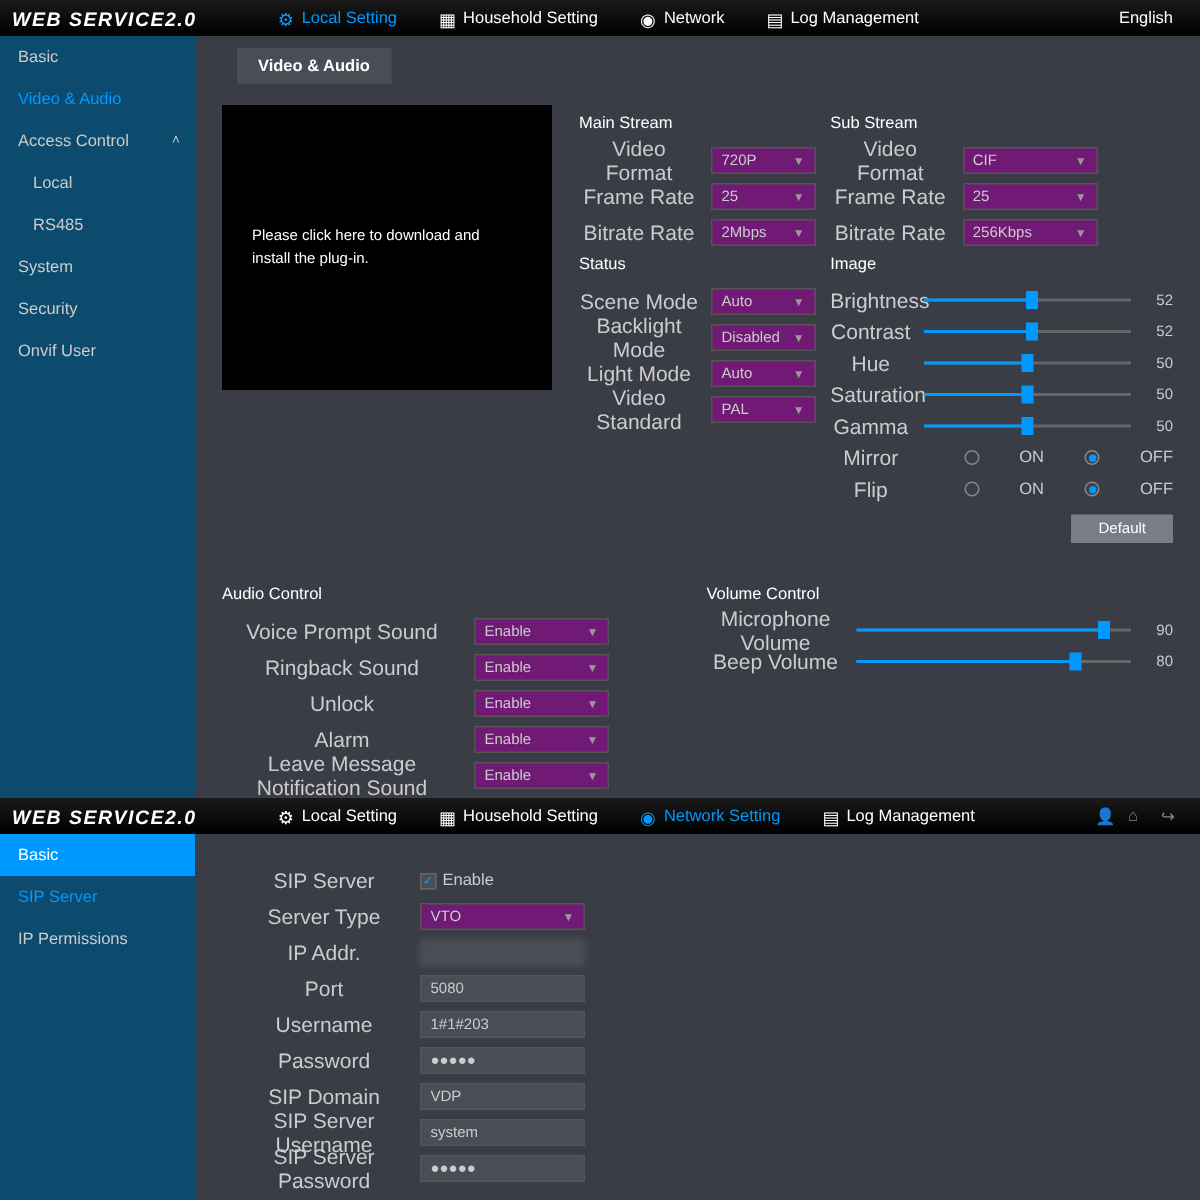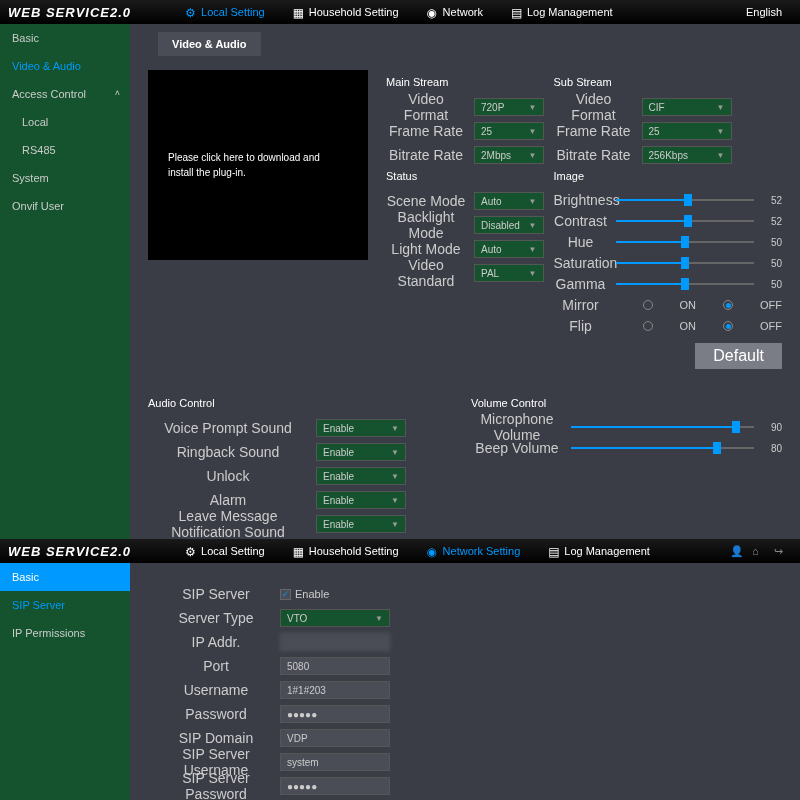--- a/index.html
+++ b/index.html
@@ -9,50 +9,50 @@
 .topnav{display:flex;margin-left:40px;flex:1}
 .topnav-item{padding:0 14px;height:24px;display:flex;align-items:center;gap:4px;color:#fff;font-size:11px;cursor:pointer}
 .topnav-item.active{color:#0099ff}
 .topnav-right{color:#fff;font-size:11px;padding-right:10px}
 .icon{display:inline-block;width:12px;height:12px;position:relative}
 .gear-icon::before{content:"⚙";font-size:12px}
 .grid-icon::before{content:"▦";font-size:12px}
 .globe-icon::before{content:"◉";font-size:12px}
 .log-icon::before{content:"▤";font-size:12px}
 .page{display:flex}
-.sidebar{width:130px;background:#14532d;min-height:480px}
+.sidebar{width:130px;background:#0c4a6e;min-height:480px}
 .side-item{padding:8px 12px;font-size:11px;color:#ccc;cursor:pointer;position:relative}
 .side-item.active{color:#0099ff}
 .side-item.sub{padding-left:22px}
 .side-caret{position:absolute;right:10px;top:8px;font-size:9px}
 .main{flex:1;background:#3a3d46;position:relative}
 .tab-bar{padding:8px 0 4px 28px}
 .tab{display:inline-block;padding:6px 14px;background:#4a4d56;color:#fff;font-size:11px;font-weight:bold}
 .content{padding:10px 18px}
 .preview{width:220px;height:190px;background:#000;display:flex;align-items:center;justify-content:center;padding:20px;float:left;margin-right:18px;margin-bottom:10px}
 .preview-text{color:#fff;font-size:10px;line-height:1.5}
 .cols{display:flex;gap:10px}
 .col{flex:1}
 .sect-h{color:#fff;font-weight:normal;font-size:11px;margin:6px 0 10px 0}
 .field{display:flex;align-items:center;margin-bottom:6px;height:18px}
 .field-label{width:88px;text-align:center;padding-right:8px;font-size:14px;color:#ccc}
 .field-label.wide{width:168px}
-.sel{flex:1;height:18px;background:#14532d;border:1px solid #555;color:#ccc;font-size:10px;padding:0 6px;display:flex;align-items:center;justify-content:space-between;max-width:90px;cursor:pointer}
+.sel{flex:1;height:18px;background:#701a75;border:1px solid #555;color:#ccc;font-size:10px;padding:0 6px;display:flex;align-items:center;justify-content:space-between;max-width:90px;cursor:pointer}
 .sel-caret{font-size:8px;color:#999}
 .slider-row{display:flex;align-items:center;margin-bottom:5px;height:16px}
 .slider-label{width:62px;text-align:center;padding-right:8px;font-size:14px}
 .slider-label.wide{width:100px}
 .slider-track{flex:1;height:2px;background:#666;position:relative;margin-right:8px;cursor:pointer}
 .slider-fill{position:absolute;height:2px;background:#0099ff;left:0}
 .slider-thumb{position:absolute;width:8px;height:12px;background:#0099ff;top:-5px;transform:translateX(-4px)}
 .slider-val{width:20px;font-size:10px;text-align:right}
 .radio-row{display:flex;align-items:center;margin-bottom:5px;height:16px;gap:27px}
 .radio{width:10px;height:10px;border:1px solid #888;border-radius:50%;display:inline-flex;align-items:center;justify-content:center;cursor:pointer}
 .radio.on::after{content:"";width:5px;height:5px;background:#0099ff;border-radius:50%}
-.btn-default{float:right;background:#7a7d86;color:#fff;padding:4px 18px;font-size:16px;margin:4px 0;cursor:pointer;border:none}
+.btn-default{float:right;background:#7a7d86;color:#fff;padding:4px 18px;font-size:10px;margin:4px 0;cursor:pointer;border:none}
 .clear{clear:both}
 .section2{padding:8px 18px 0 18px}
 .lower-cols{display:flex;gap:12px}
 .lcol{flex:1}
 .input{flex:1;height:18px;background:#4a4d56;border:1px solid #555;color:#ccc;font-size:10px;padding:0 6px;max-width:110px}
 .blur{filter:blur(2px)}
 .toolbar-icons{display:flex;gap:10px;align-items:center;padding-right:6px}
 .tico{width:12px;height:12px;color:#888;font-size:11px}
 .chk{width:11px;height:11px;background:#4a4d56;border:1px solid #666;display:inline-flex;align-items:center;justify-content:center;margin-right:4px;font-size:9px;color:#0099ff}
 </style>
@@ -83,20 +83,21 @@
 </div>
 
 <div class="page">
   <div class="sidebar">
     <div class="side-item">Basic</div>
     <div class="side-item active">Video &amp; Audio</div>
     <div class="side-item"><span>Access Control</span><span class="side-caret">˄</span></div>
     <div class="side-item sub">Local</div>
     <div class="side-item sub">RS485</div>
     <div class="side-item">System</div>
+    <div class="side-item">Security</div>
     <div class="side-item">Onvif User</div>
   </div>
 
   <div class="main">
     <div class="tab-bar">
       <div class="tab">Video &amp; Audio</div>
     </div>
     <div class="content">
       <div class="preview">
         <div class="preview-text">Please click here to download and install the plug-in.</div>

